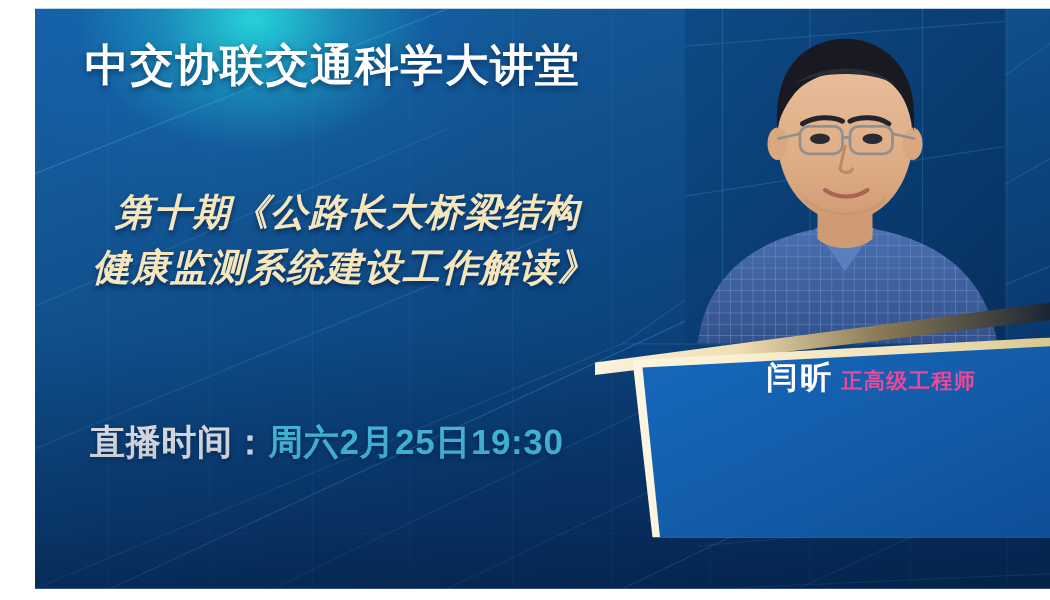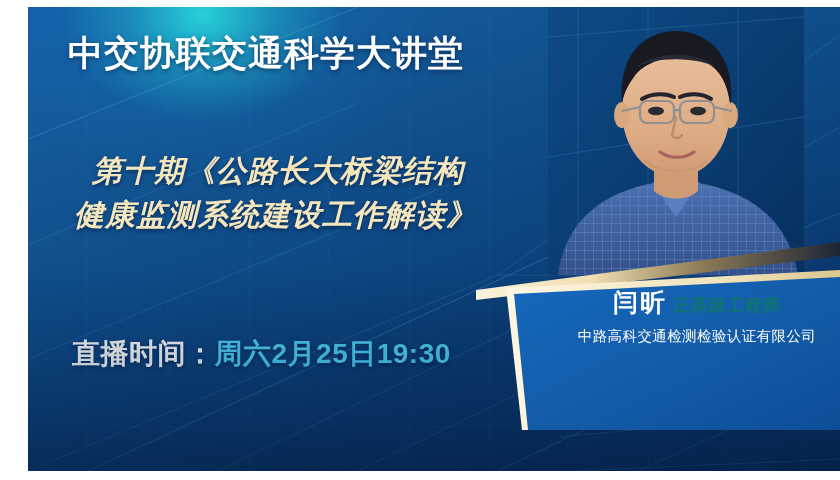--- a/index.html
+++ b/index.html
@@ -155,21 +155,21 @@
   .sp-name {
     font-size: 25px;
     font-weight: 700;
     color: #ffffff;
     letter-spacing: 2px;
     margin-top: 10px;
   }
   .sp-title {
     font-size: 17px;
     font-weight: 700;
-    color: #0f766e;
+    color: #ec4899;
     letter-spacing: 1px;
     margin-left: 6px;
   }
   .sp-company {
     font-size: 14.5px;
     color: #ffffff;
     letter-spacing: 0.4px;
     white-space: nowrap;
   }
 </style>
@@ -335,17 +335,16 @@
 
       <polygon points="22,18 356,0 356,160 38,160" fill="url(#panelEdge)"></polygon>
 
       <polygon points="30,24 356,7 356,160 44,160" fill="url(#panelG)"></polygon>
     </svg>
 
     <div class="speaker-text">
       <div class="sp-name-row">
         <span class="sp-name">闫昕</span><span class="sp-title">正高级工程师</span>
       </div>
-      <div class="sp-company">中路高科交通检测检验认证有限公司</div>
     </div>
   </div>
 
 </div>
 
 </body></html>

